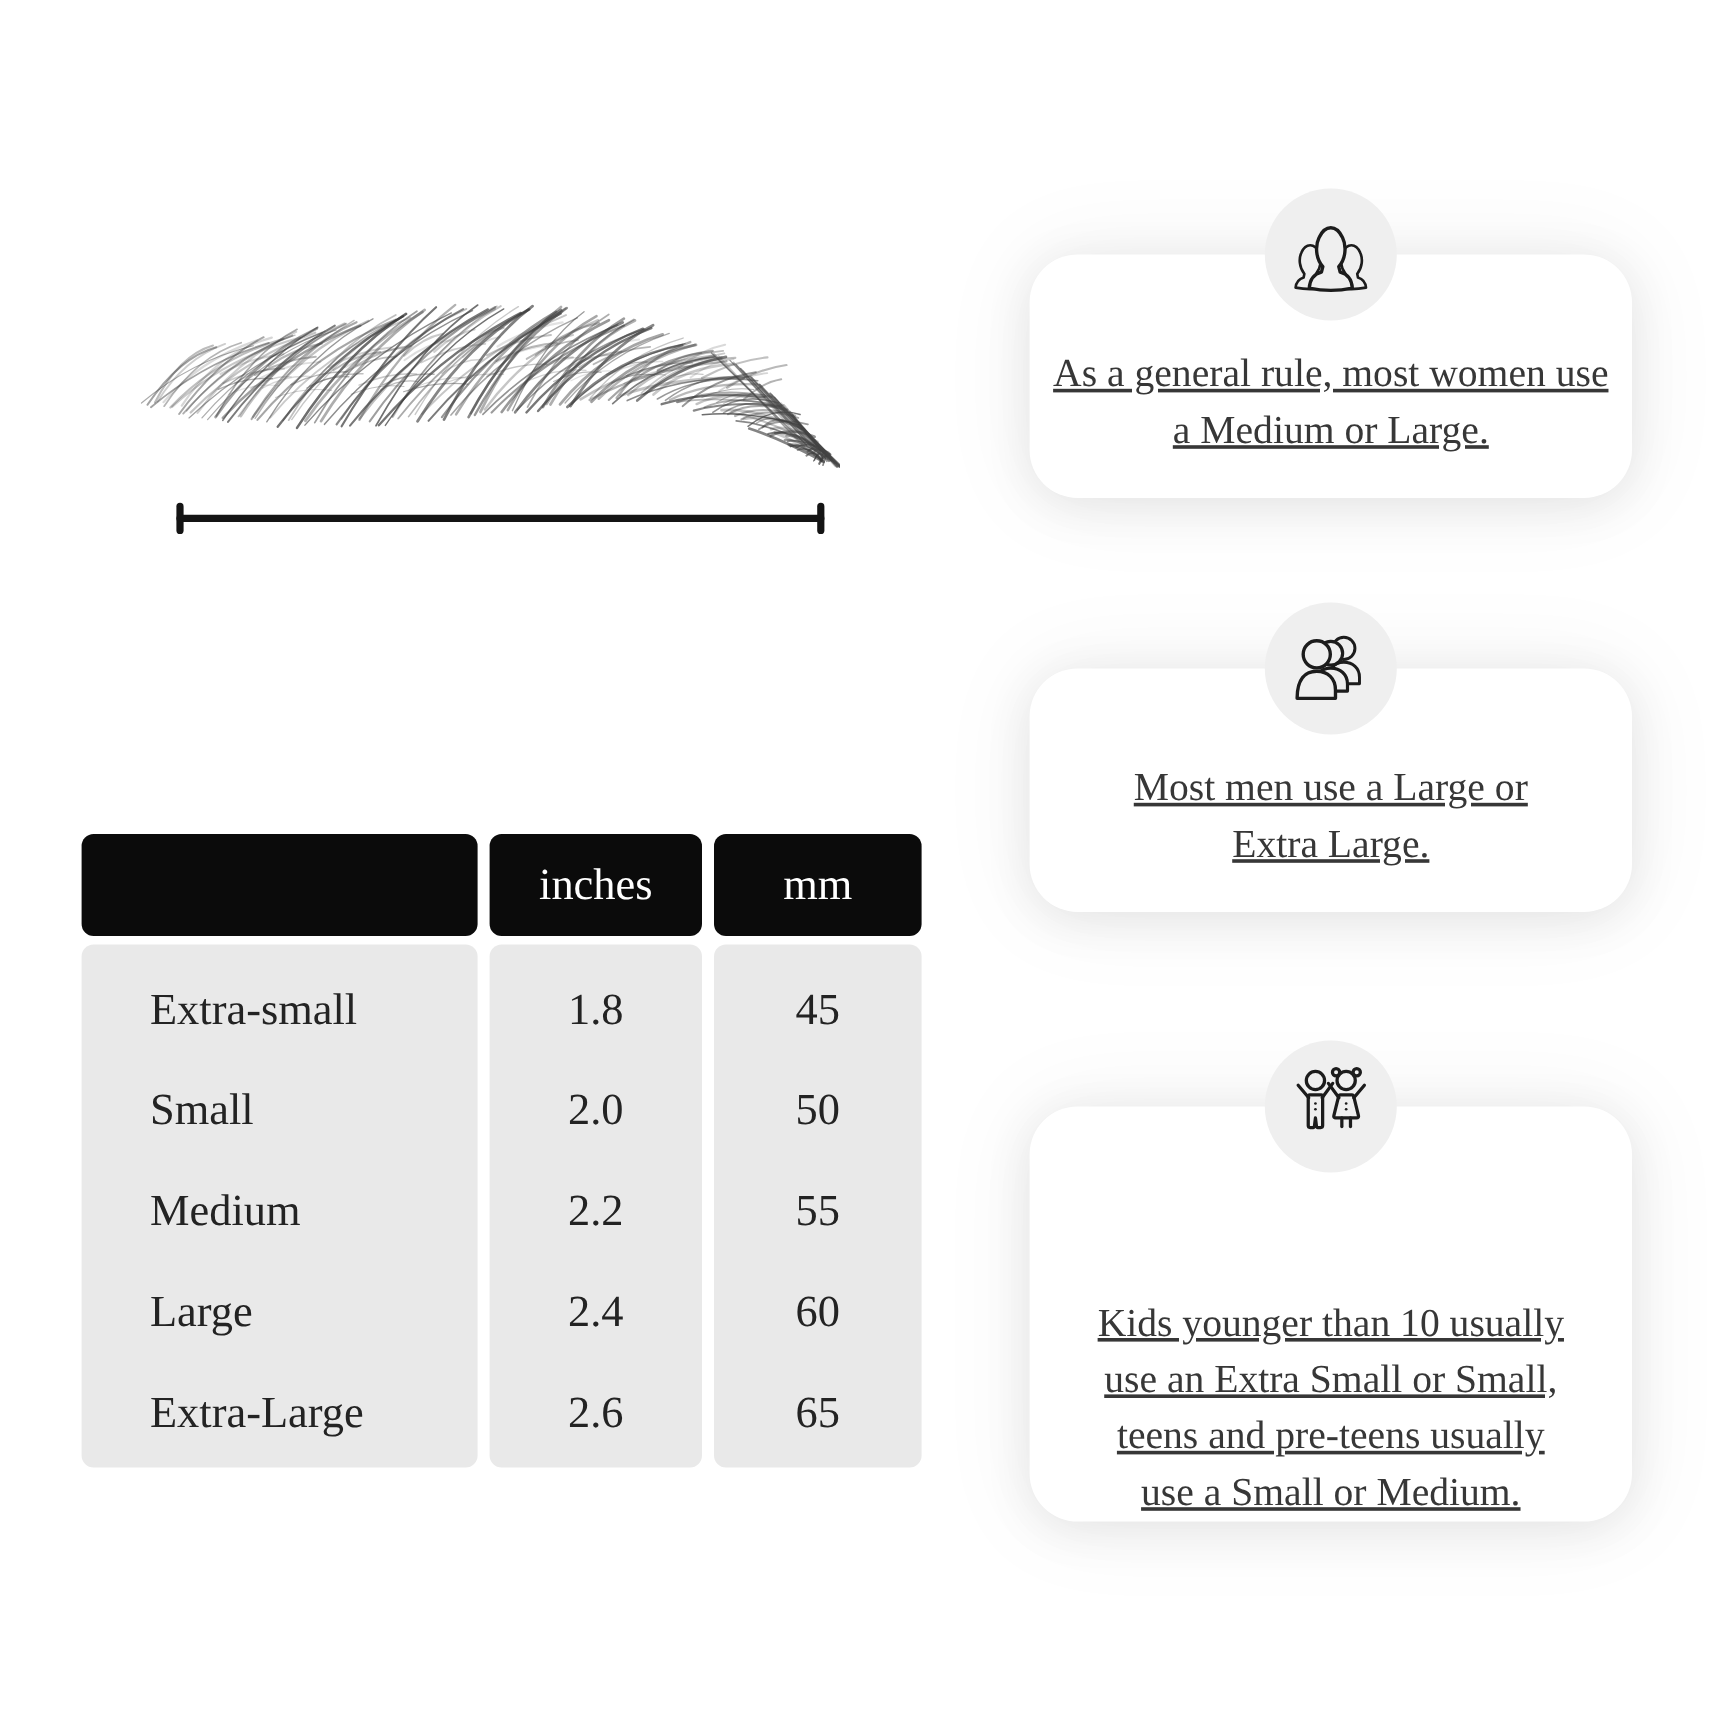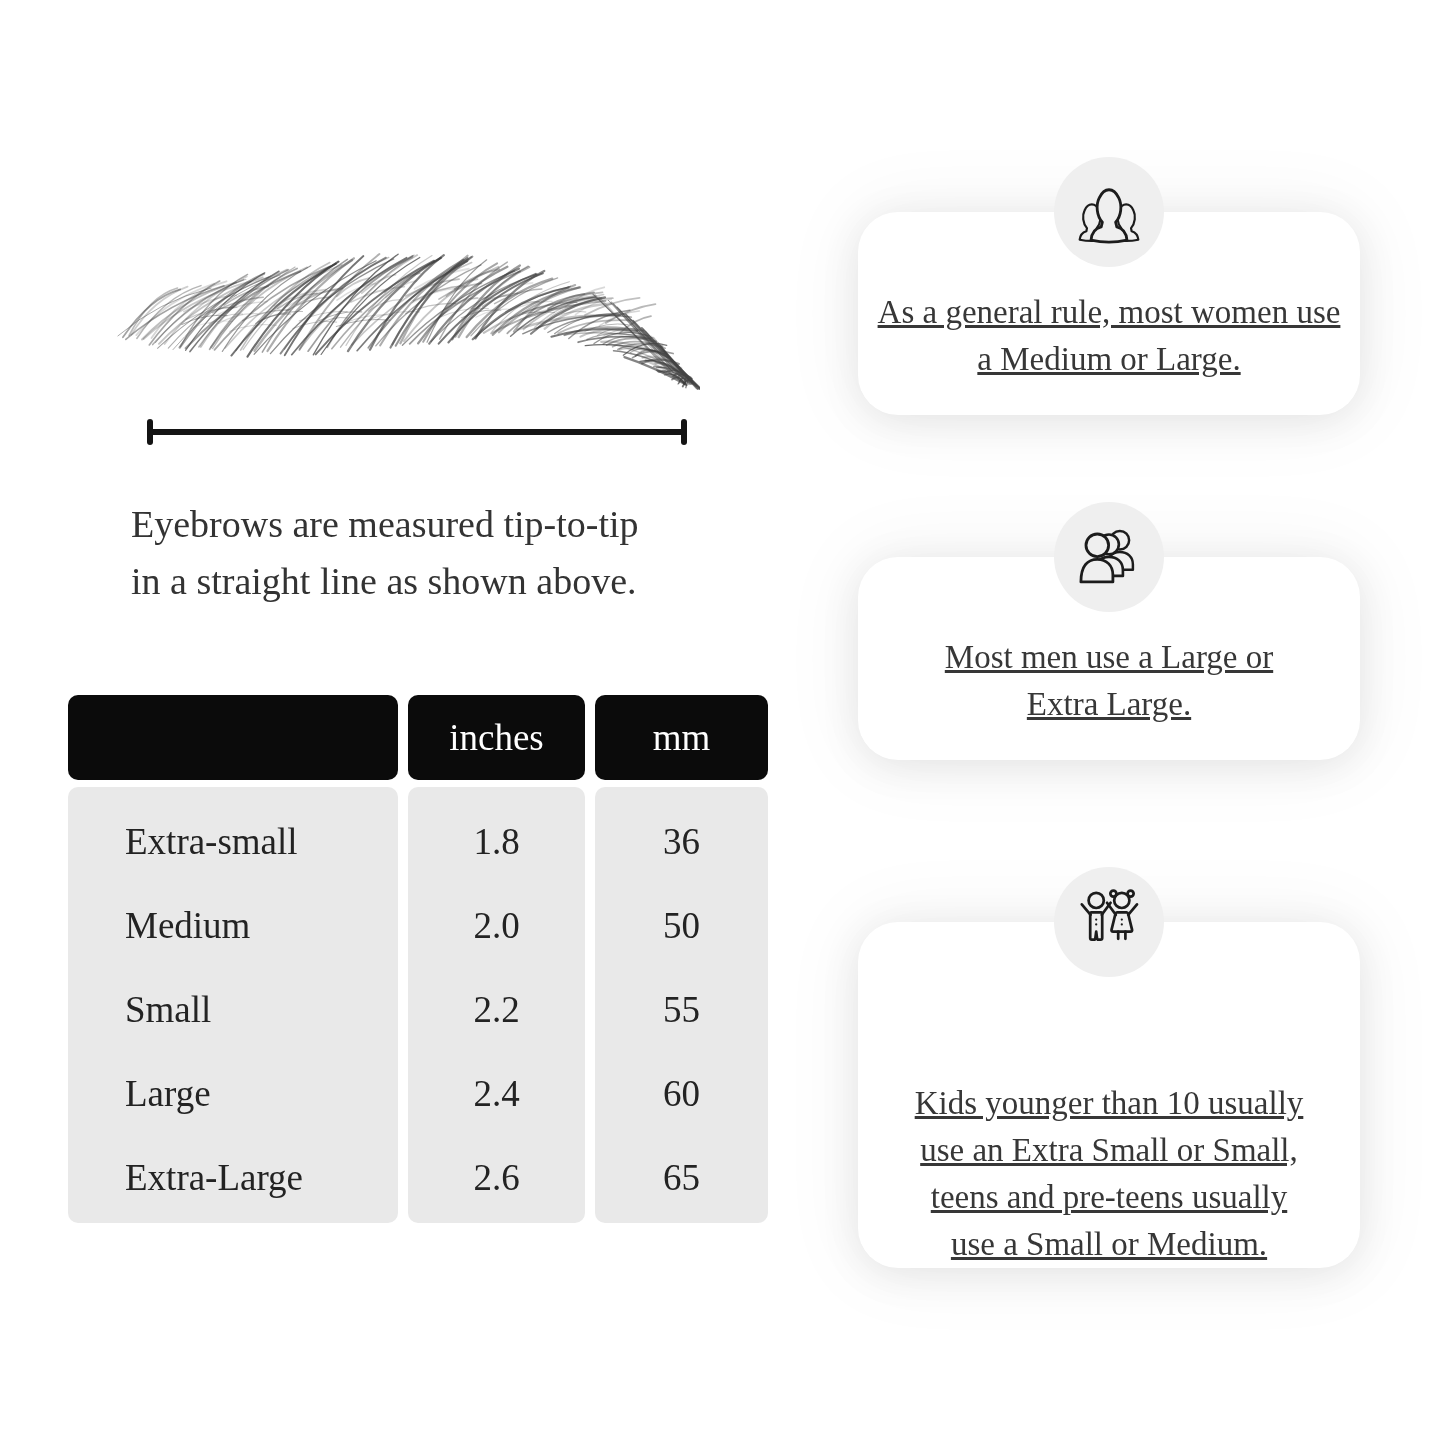--- a/index.html
+++ b/index.html
@@ -333,46 +333,42 @@
       <path d="M556.8 117.0 Q568.0 132.7 587.3 152.0" stroke="#444" stroke-opacity="0.33" stroke-width="0.94" fill="none" stroke-linecap="round"></path>
       <path d="M559.8 120.9 Q571.3 134.9 590.8 152.0" stroke="#444" stroke-opacity="0.53" stroke-width="1.02" fill="none" stroke-linecap="round"></path>
     </svg>
 
   <div class="measure-line">
     <div class="cap left"></div>
     <div class="bar"></div>
     <div class="cap right"></div>
   </div>
 
-  <div class="caption">
-    <div>Eyebrows are measured tip-to-tip</div>
-    <div>in a straight line as shown above.</div>
-  </div>
 
   <div class="size-table">
     <div class="thead"></div>
     <div class="thead">inches</div>
     <div class="thead">mm</div>
 
     <div class="tbody-col col-labels">
       <div class="tcell">Extra-small</div>
+      <div class="tcell">Small</div>
       <div class="tcell">Medium</div>
-      <div class="tcell">Small</div>
       <div class="tcell">Large</div>
       <div class="tcell">Extra-Large</div>
     </div>
     <div class="tbody-col col-num">
       <div class="tcell">1.8</div>
       <div class="tcell">2.0</div>
       <div class="tcell">2.2</div>
       <div class="tcell">2.4</div>
       <div class="tcell">2.6</div>
     </div>
     <div class="tbody-col col-num">
-      <div class="tcell">36</div>
+      <div class="tcell">45</div>
       <div class="tcell">50</div>
       <div class="tcell">55</div>
       <div class="tcell">60</div>
       <div class="tcell">65</div>
     </div>
   </div>
 
   <div class="card card-1">
     <div class="icon-circle">
       <svg width="78" height="78" viewBox="0 0 100 100" fill="none" stroke="var(--icon-stroke)" stroke-width="3.6" stroke-linejoin="round" stroke-linecap="round">

